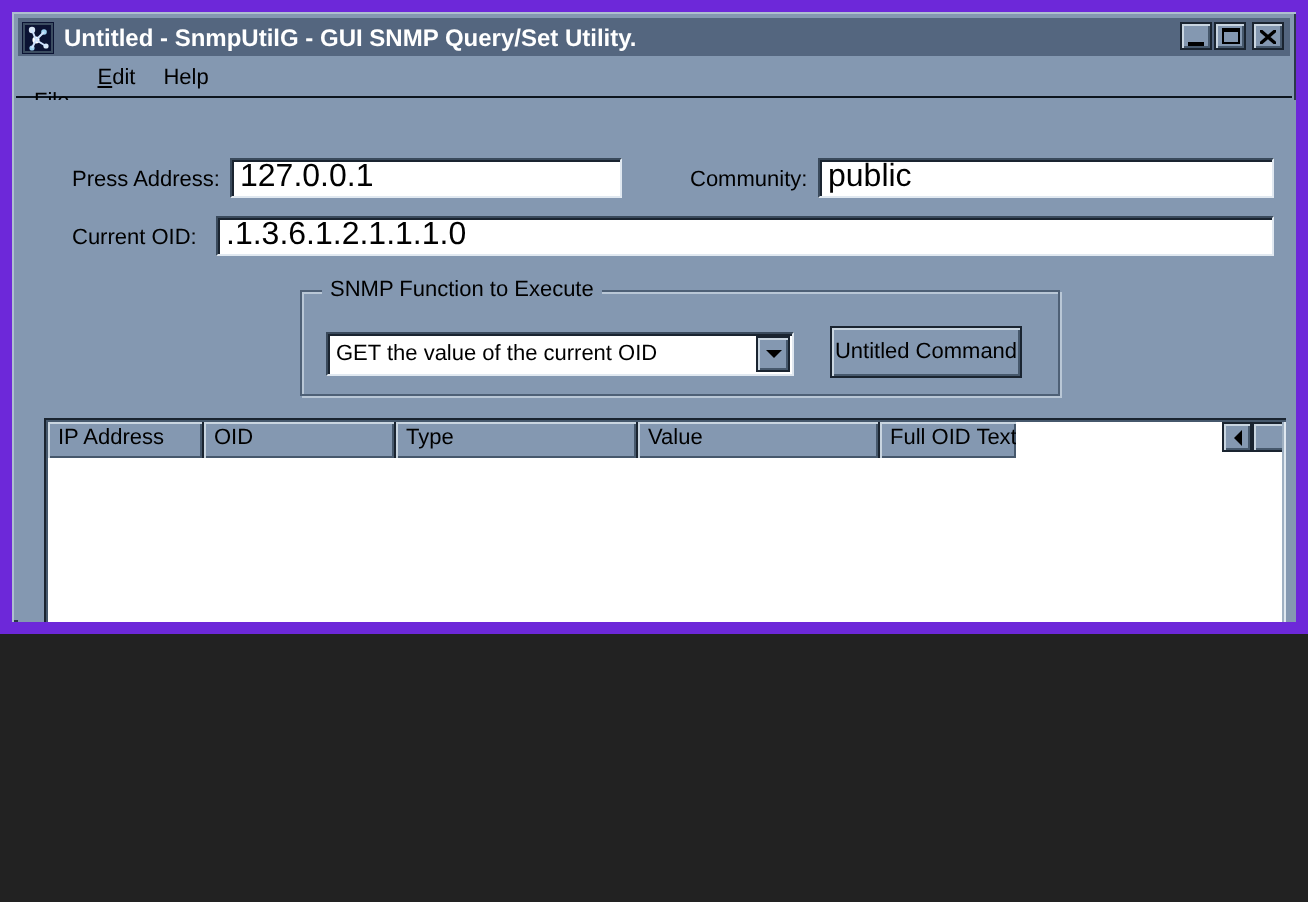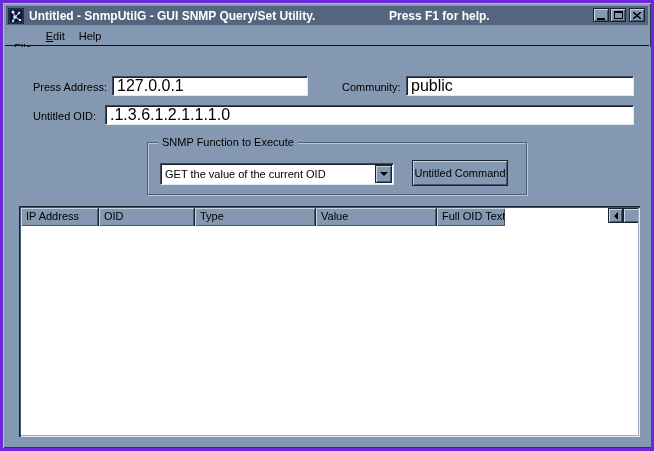--- a/index.html
+++ b/index.html
@@ -14,23 +14,23 @@
     --text:#000000;
   }
   *{box-sizing:border-box;margin:0;padding:0;}
   body{
     font-family:"Liberation Sans",sans-serif;
     background:#222;
     color:var(--text);
   }
   .window{
     position:relative;
-    width:654px;height:451px;
-    background:var(--window-face);
-    border:3px solid #6d28d9;
+    width:654px;height:317px;
+    background:var(--window-face);
+    border:6px solid #6d28d9;
     box-shadow:inset 1px 1px 0 #aebfcf, inset -1px -1px 0 #2a3847;
     overflow:hidden;
   }
   
   .titlebar{
     position:absolute;left:3px;top:3px;right:3px;height:19px;
     background:var(--title-bar);
     display:flex;align-items:center;
   }
   .app-icon{width:16px;height:16px;margin-left:2px;flex:0 0 auto;}
@@ -173,21 +173,20 @@
       <rect x="0" y="0" width="16" height="16" fill="#0b1333"></rect>
       <rect x="1" y="1" width="14" height="14" fill="none" stroke="#3c4d61" stroke-width="1"></rect>
       <circle cx="5" cy="4" r="1.6" fill="#d8e6f5"></circle>
       <circle cx="11" cy="5" r="1.4" fill="#9fd2f0"></circle>
       <circle cx="7" cy="9" r="1.8" fill="#ffffff"></circle>
       <circle cx="5" cy="13" r="1.3" fill="#9fd2f0"></circle>
       <circle cx="12" cy="12" r="1.3" fill="#d8e6f5"></circle>
       <path d="M5 4 L7 9 L11 5 M7 9 L5 13 M7 9 L12 12" stroke="#cfe3ff" stroke-width="1" fill="none"></path>
     </svg>
     <span class="title-text">Untitled - SnmpUtilG - GUI SNMP Query/Set Utility.</span>
-    <span class="title-help">Press F1 for help.</span>
     <span class="winbtns">
       <button class="winbtn" title="Minimize">
           <span class="g-min"></span>
         </button>
       <button class="winbtn" title="Maximize">
           <span class="g-max"></span>
         </button>
       <button class="winbtn close" title="Close">
         <svg width="8" height="7" viewBox="0 0 8 7">
           <path d="M0 0 L8 7 M8 0 L0 7" stroke="#000" stroke-width="1.6"></path>
@@ -203,21 +202,21 @@
   </div>
 
   <div class="client">
 
     <span class="lbl" id="l-node">Press Address:</span>
     <input class="field" id="f-node" value="127.0.0.1" style="">
 
     <span class="lbl" id="l-comm">Community:</span>
     <input class="field" id="f-comm" value="public" style="">
 
-    <span class="lbl" id="l-oid">Untitled OID:</span>
+    <span class="lbl" id="l-oid">Current OID:</span>
     <input class="field" id="f-oid" value=".1.3.6.1.2.1.1.1.0" style="">
 
     <div class="groupbox">
       <span class="groupbox-label">SNMP Function to Execute</span>
       <div class="combo">
         <span class="combo-text">GET the value of the current OID</span>
         <span class="combo-btn">
           <span class="tri-down"></span>
         </span>
       </div>

